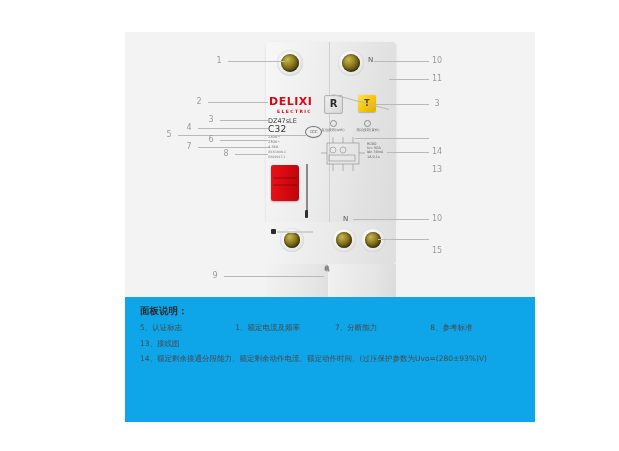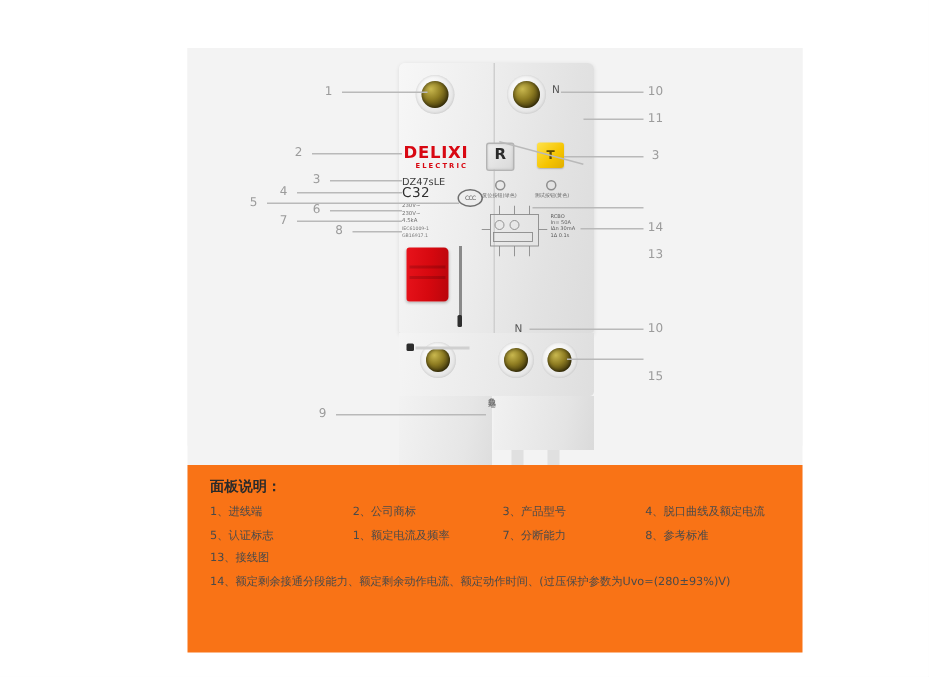--- a/index.html
+++ b/index.html
@@ -281,24 +281,24 @@
     position: absolute;
     background: #b9b9b9;
     transform-origin: 0 0;
     height: 1px;
   }
 
   
   .caption-area {
     position: absolute;
     left: 125px;
-    top: 310px;
+    top: 297px;
     width: 410px;
     height: 125px;
-    background: #f97316;
+    background: #0ea5e9;
   }
   .caption-title {
     position: absolute;
     left: 15px;
     top: 8px;
     font-size: 9.5px;
     font-weight: bold;
     color: #2a2a2a;
   }
   .caption-grid {
@@ -469,26 +469,20 @@
     <div class="leader" style="left:253px; top:207px; width:51px;"></div>
     <div class="callout-num" style="left:306px; top:214px;">15</div>
 
   </div>
 
   <div class="caption-area">
     <div class="caption-title">面板说明：</div>
 
     <div class="caption-grid">
 
-      <div class="cap-row">
-        <div class="cap-cell c1">1、进线端</div>
-        <div class="cap-cell c2">2、公司商标</div>
-        <div class="cap-cell c3">3、产品型号</div>
-        <div class="cap-cell c4">4、脱口曲线及额定电流</div>
-      </div>
 
       <div class="cap-row">
         <div class="cap-cell c1">5、认证标志</div>
         <div class="cap-cell c2">1、额定电流及频率</div>
         <div class="cap-cell c3">7、分断能力</div>
         <div class="cap-cell c4">8、参考标准</div>
       </div>
 
 
       <div class="cap-wide">13、接线图</div>

